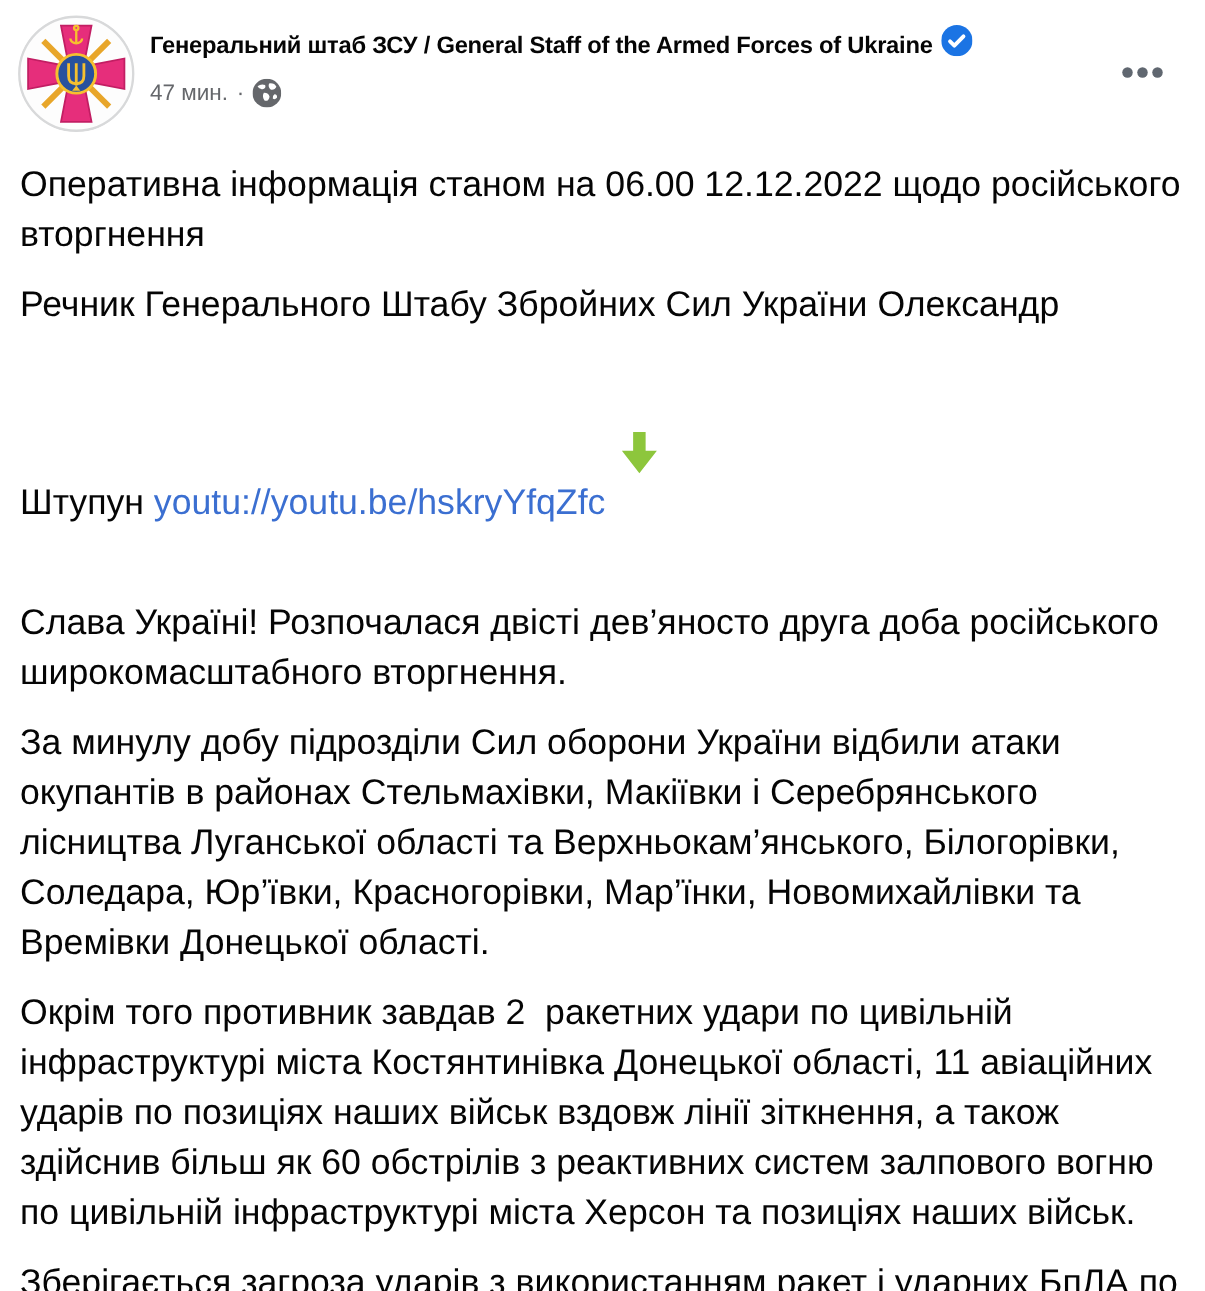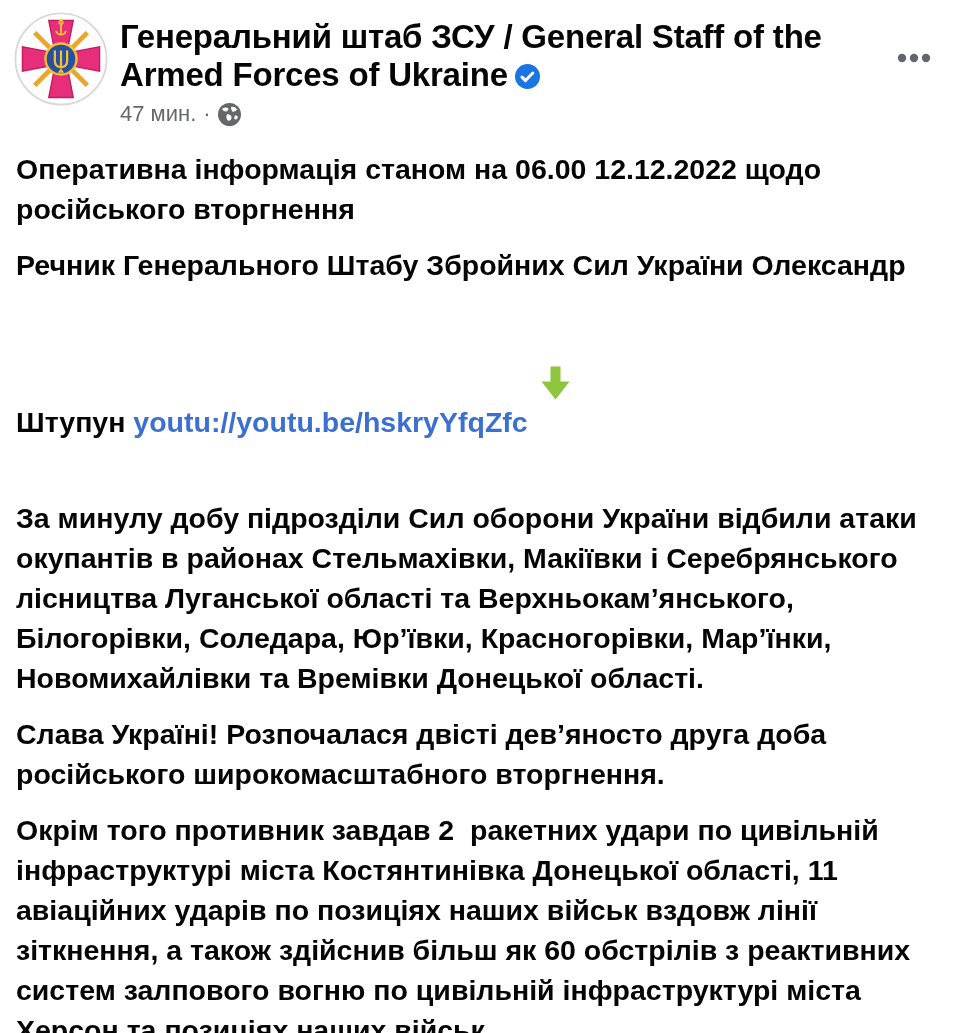--- a/index.html
+++ b/index.html
@@ -30,36 +30,36 @@
     border-radius: 50%;
     flex: 0 0 auto;
     cursor: pointer;
     overflow: hidden;
     background: #fff;
   }
   .avatar svg { display: block; width: 100%; height: 100%; }
   .header-text { padding-top: 6px; }
   .page-name-row {
     max-width: 760px;
-    font-size: 33px;
+    font-size: 19px;
     font-weight: 700;
     line-height: 38px;
     letter-spacing: -0.2px;
   }
   .page-name { cursor: pointer; }
   .verified-badge {
     display: inline-block;
     width: 25px;
     height: 25px;
     vertical-align: -3px;
     margin-left: 7px;
   }
   .meta-row {
     margin-top: 7px;
-    font-size: 22px;
+    font-size: 18px;
     color: #65676b;
     display: flex;
     align-items: center;
     gap: 7px;
   }
   .meta-row .timestamp { cursor: pointer; }
   .globe { width: 23px; height: 23px; display: inline-block; }
   .menu-button {
     position: absolute;
     right: 28px;
@@ -74,21 +74,20 @@
   }
   
   .post-body {
     padding: 22px 16px 0 16px;
     font-size: 28.5px;
     line-height: 40px;
   }
   .post-body p {
     margin: 0;
     white-space: pre-wrap;
-    font-weight: bold;
   }
   .post-body p + p { margin-top: 16px; }
   a.post-link {
     color: #3b6fd1;
     text-decoration: none;
     cursor: pointer;
   }
   .down-arrow {
     display: inline-block;
     width: 31px;
@@ -173,19 +172,19 @@
   <div class="post-body">
     <p>Оперативна інформація станом на 06.00 12.12.2022 щодо російського вторгнення</p>
 
     <p><span>Речник Генерального Штабу Збройних Сил України Олександр Штупун </span><a class="post-link">youtu://youtu.be/hskryYfqZfc</a><span class="down-arrow">
         <svg viewBox="0 0 31 36">
           <path fill="#8dc63c" d="M10.5 1.5 h10 v15 h9 L15.5 34.5 L1.5 16.5 h9 Z"></path>
         </svg>
       </span>
     </p>
 
+    <p>Слава Україні! Розпочалася двісті дев’яносто друга доба російського широкомасштабного вторгнення.</p>
     <p>За минулу добу підрозділи Сил оборони України відбили атаки окупантів в районах Стельмахівки, Макіївки і Серебрянського лісництва Луганської області та Верхньокам’янського, Білогорівки, Соледара, Юр’ївки, Красногорівки, Мар’їнки, Новомихайлівки та Времівки Донецької області.</p>
-    <p>Слава Україні! Розпочалася двісті дев’яносто друга доба російського широкомасштабного вторгнення.</p>
     <p>Окрім того противник завдав 2  ракетних удари по цивільній інфраструктурі міста Костянтинівка Донецької області, 11 авіаційних ударів по позиціях наших військ вздовж лінії зіткнення, а також здійснив більш як 60 обстрілів з реактивних систем залпового вогню по цивільній інфраструктурі міста Херсон та позиціях наших військ.</p>
     <p>Зберігається загроза ударів з використанням ракет і ударних БпЛА по об’єктах енергетичної системи та критичної інфраструктури на всій території України.</p>
   </div>
 
 </div>
 
 </body></html>

